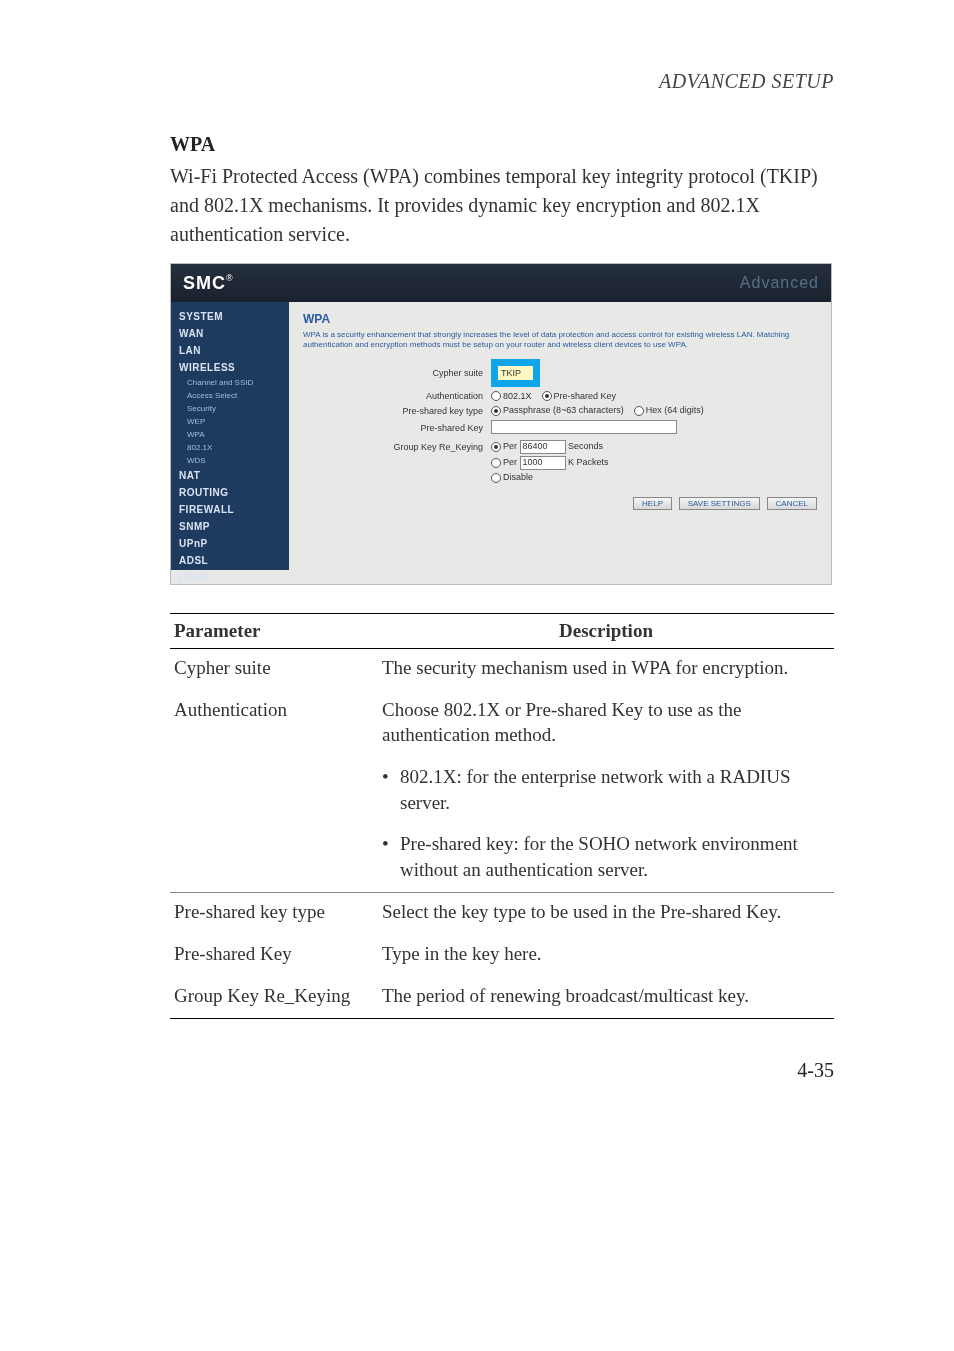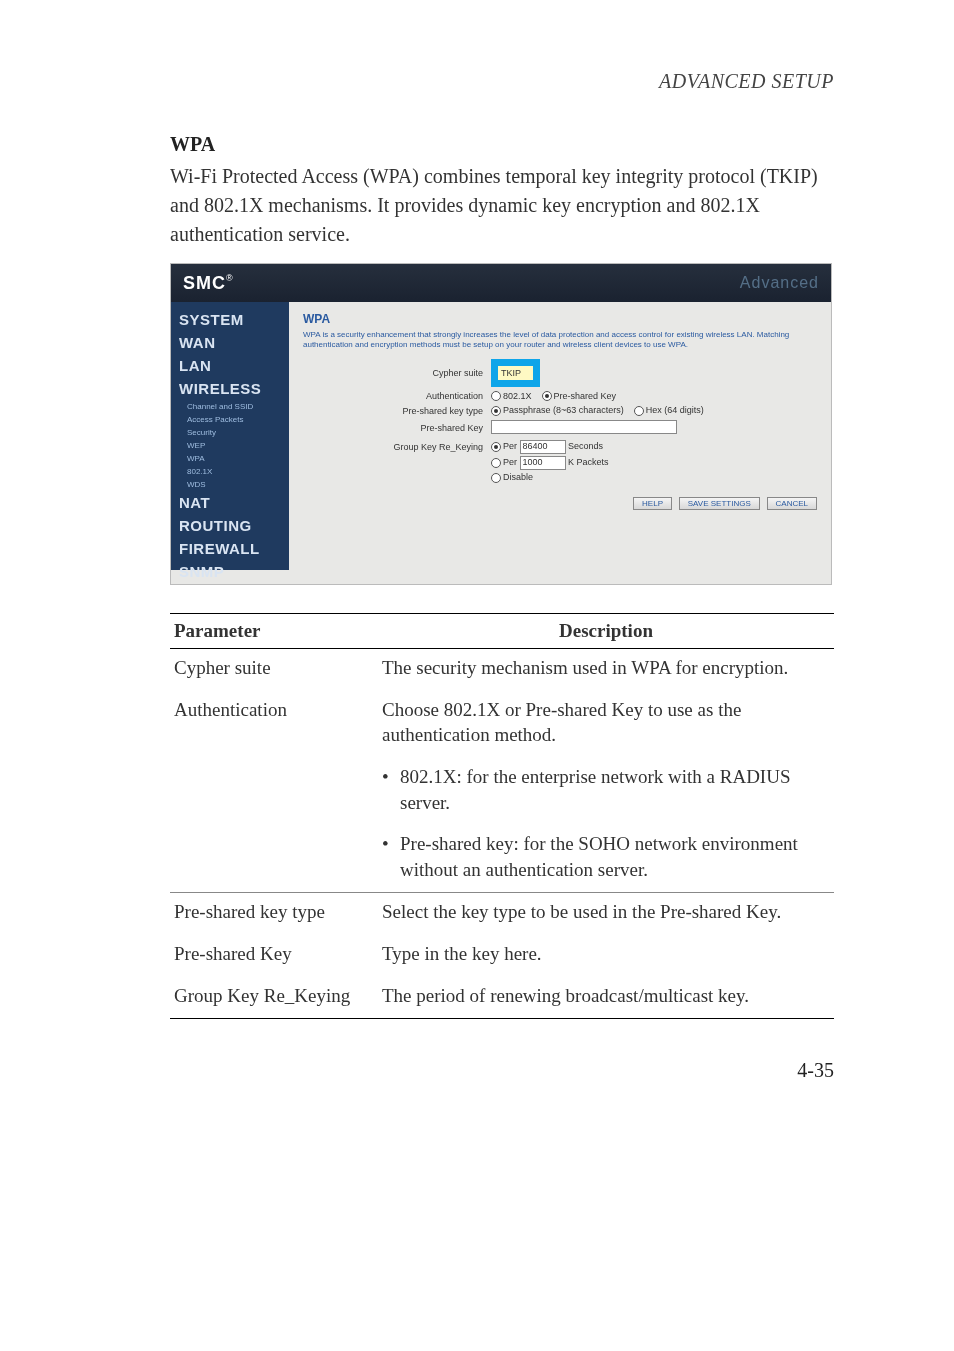--- a/index.html
+++ b/index.html
@@ -81,21 +81,21 @@
     display: flex;
     height: calc(100% - 52px);
   }
   .shot-side {
     width: 118px;
     background: #1f3a5f;
     padding: 6px 0;
   }
   .shot-side .grp {
     color: #d9e4f2;
-    font-size: 15px;
+    font-size: 10px;
     font-weight: bold;
     padding: 3px 8px;
     letter-spacing: 0.5px;
   }
   .shot-side .sub {
     color: #9fbde0;
     font-size: 8px;
     padding: 2px 8px 2px 16px;
   }
   .shot-main {
@@ -244,21 +244,21 @@
       </div>
       <div class="shot-brand">Advanced</div>
     </div>
     <div class="shot-body">
       <div class="shot-side">
         <div class="grp">SYSTEM</div>
         <div class="grp">WAN</div>
         <div class="grp">LAN</div>
         <div class="grp">WIRELESS</div>
         <div class="sub">Channel and SSID</div>
-        <div class="sub">Access Packets</div>
+        <div class="sub">Access Select</div>
         <div class="sub">Security</div>
         <div class="sub">WEP</div>
         <div class="sub">WPA</div>
         <div class="sub">802.1X</div>
         <div class="sub">WDS</div>
         <div class="grp">NAT</div>
         <div class="grp">ROUTING</div>
         <div class="grp">FIREWALL</div>
         <div class="grp">SNMP</div>
         <div class="grp">UPnP</div>

